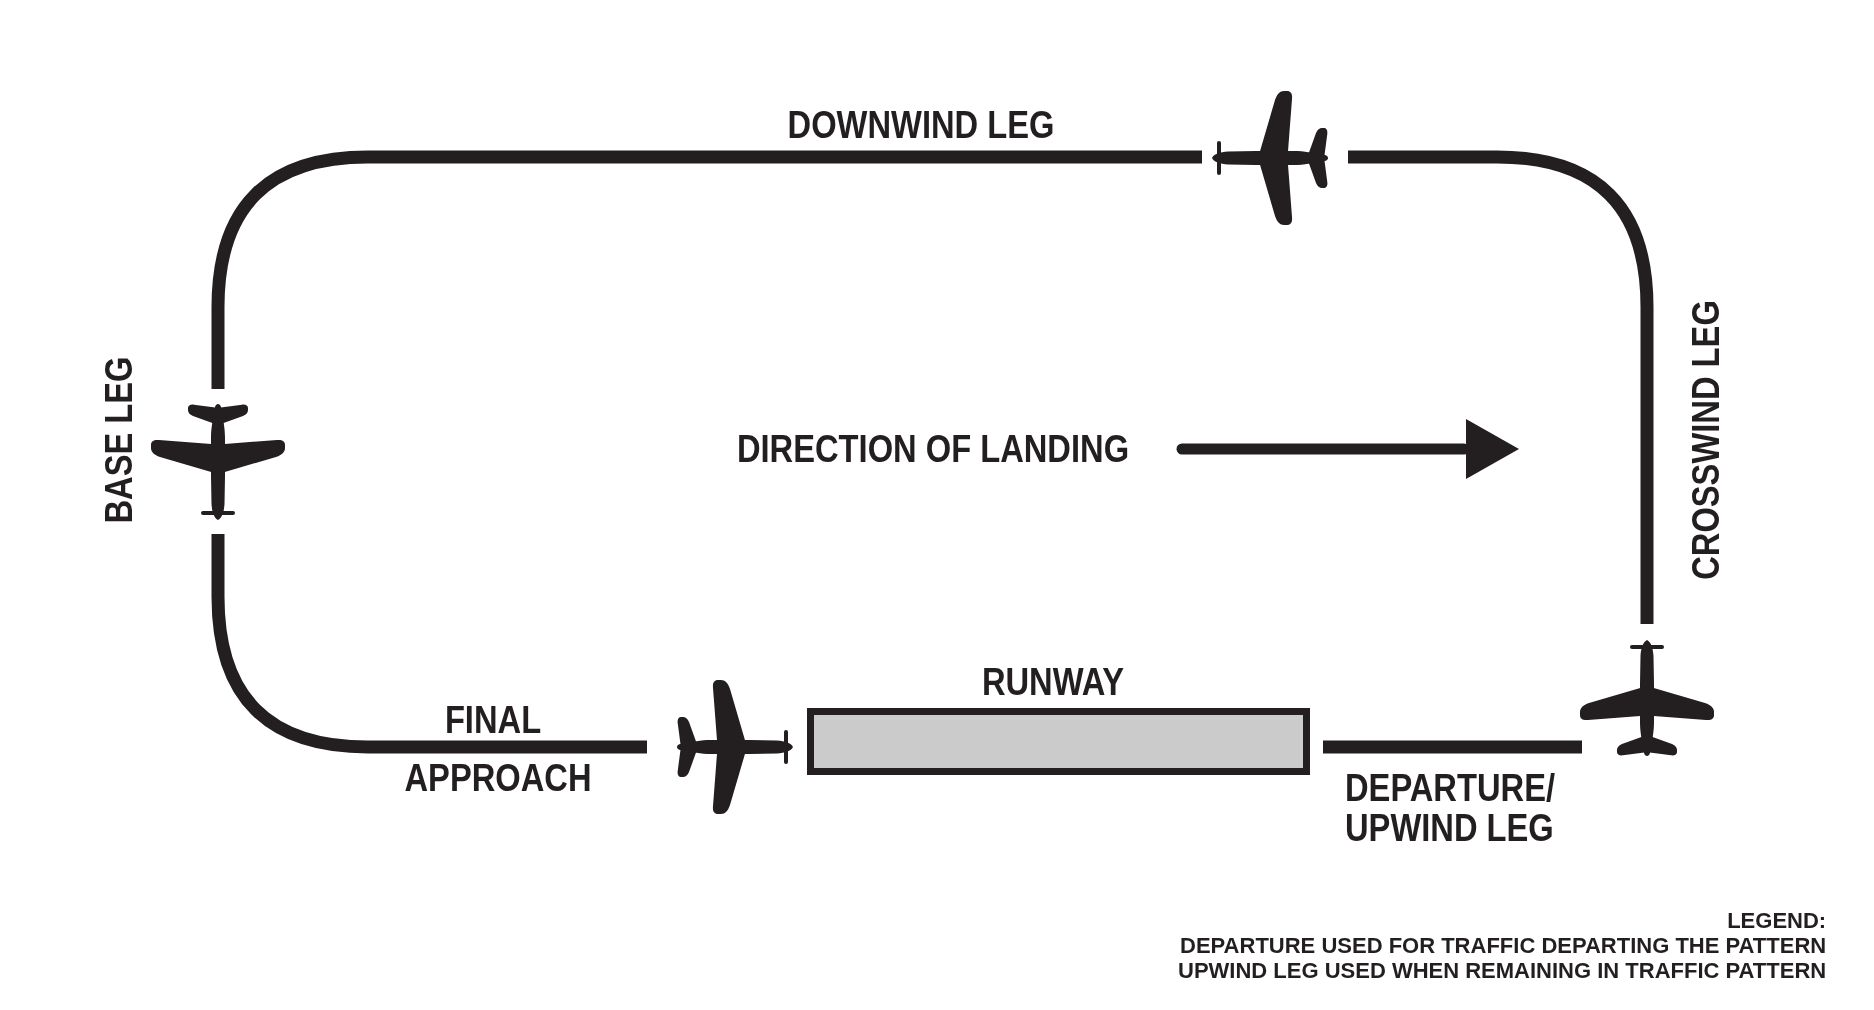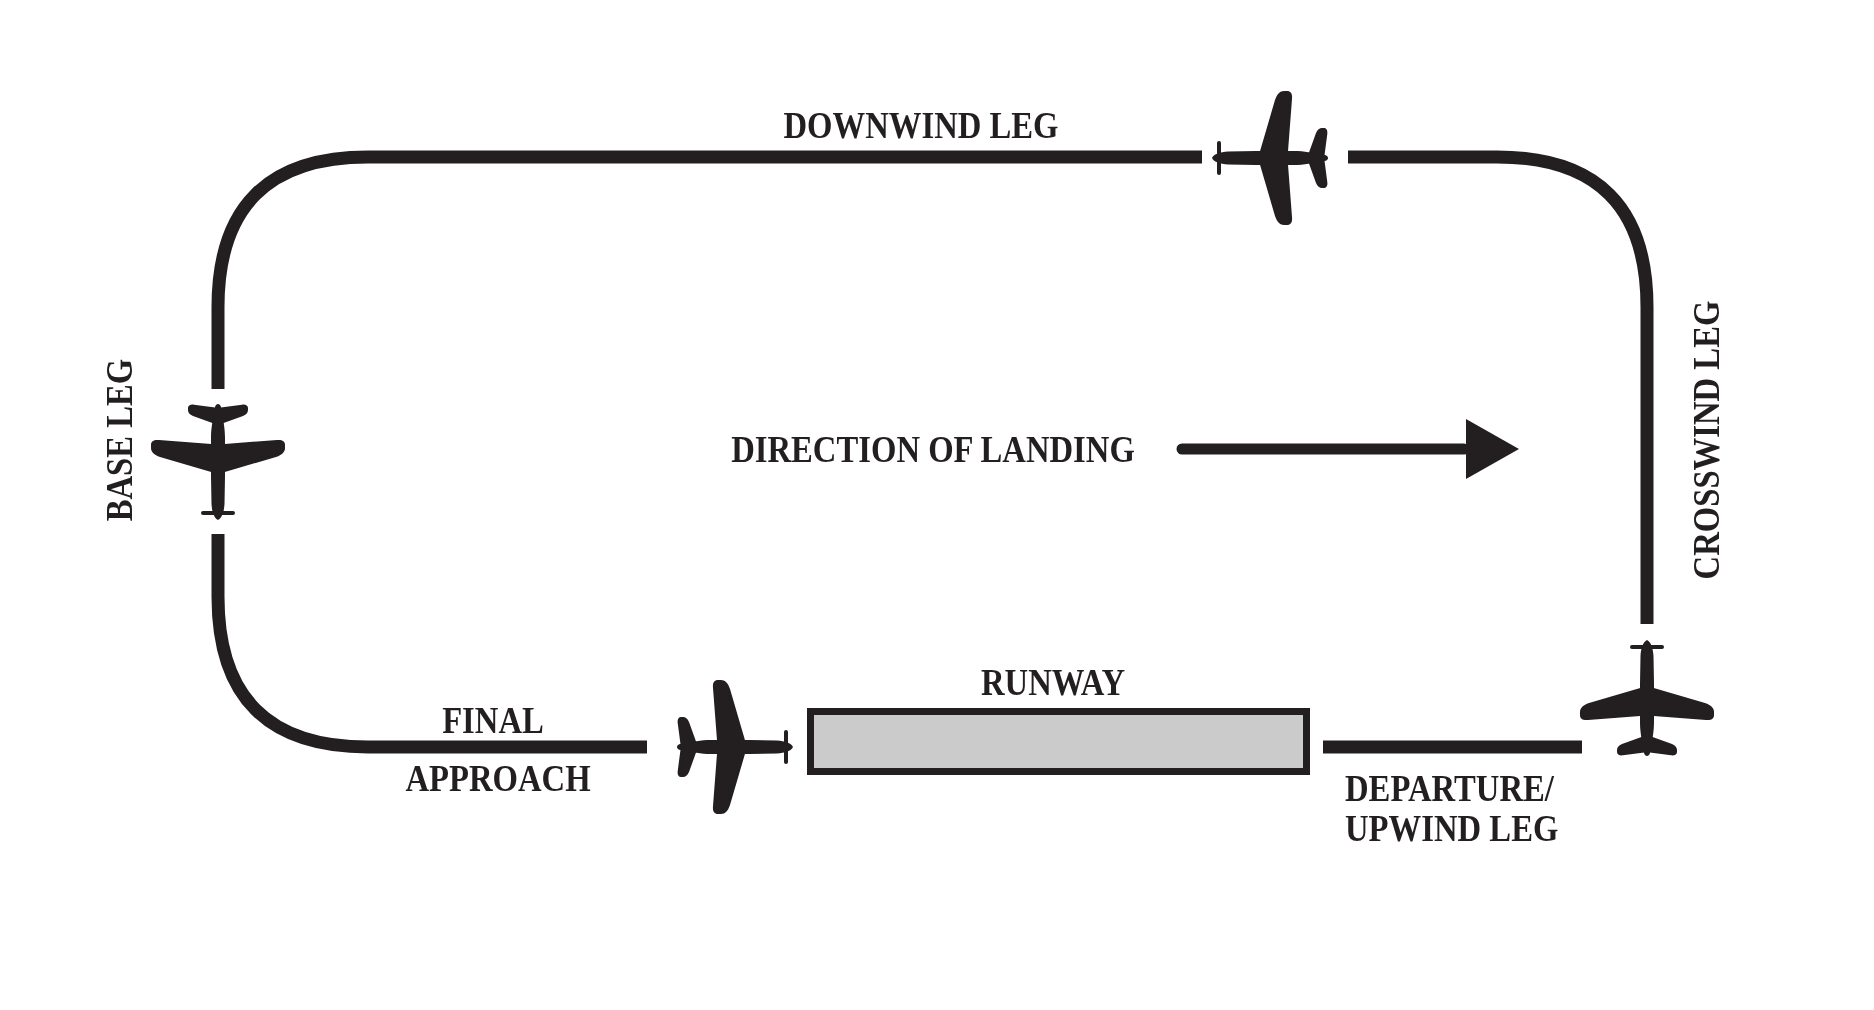--- a/index.html
+++ b/index.html
@@ -7,21 +7,21 @@
     --runway-fill: #cbcbcb;
     --background: #ffffff;
   }
   html, body { margin: 0; padding: 0; background: var(--background); }
   .stage {
     position: relative;
     width: 1874px;
     height: 1010px;
     background: var(--background);
     overflow: hidden;
-    font-family: Liberation Serif, serif;
+    font-family: Liberation Sans, sans-serif;
     text-align: right;
   }
   .stage svg { position: absolute; left: 0; top: 0; }
 
   .lbl {
     position: absolute;
     color: var(--ink);
     font-weight: bold;
     font-size: 38px;
     line-height: 1;
@@ -111,14 +111,19 @@
   <div class="lbl" style="left:933px; top:449px">DIRECTION OF LANDING</div>
 
   <div class="lbl" style="left:493px; top:720px">FINAL</div>
   <div class="lbl" style="left:498px; top:778px">APPROACH</div>
 
   <div class="lbl" style="left:1053px; top:682px">RUNWAY</div>
 
   <div class="lbl leftal" style="left:1345px; top:788px">DEPARTURE/</div>
   <div class="lbl leftal" style="left:1345px; top:828px">UPWIND LEG</div>
 
+  <div class="legend">
+    <div>LEGEND:</div>
+    <div>DEPARTURE USED FOR TRAFFIC DEPARTING THE PATTERN</div>
+    <div>UPWIND LEG USED WHEN REMAINING IN TRAFFIC PATTERN</div>
+  </div>
 
 </div>
 
 </body></html>

